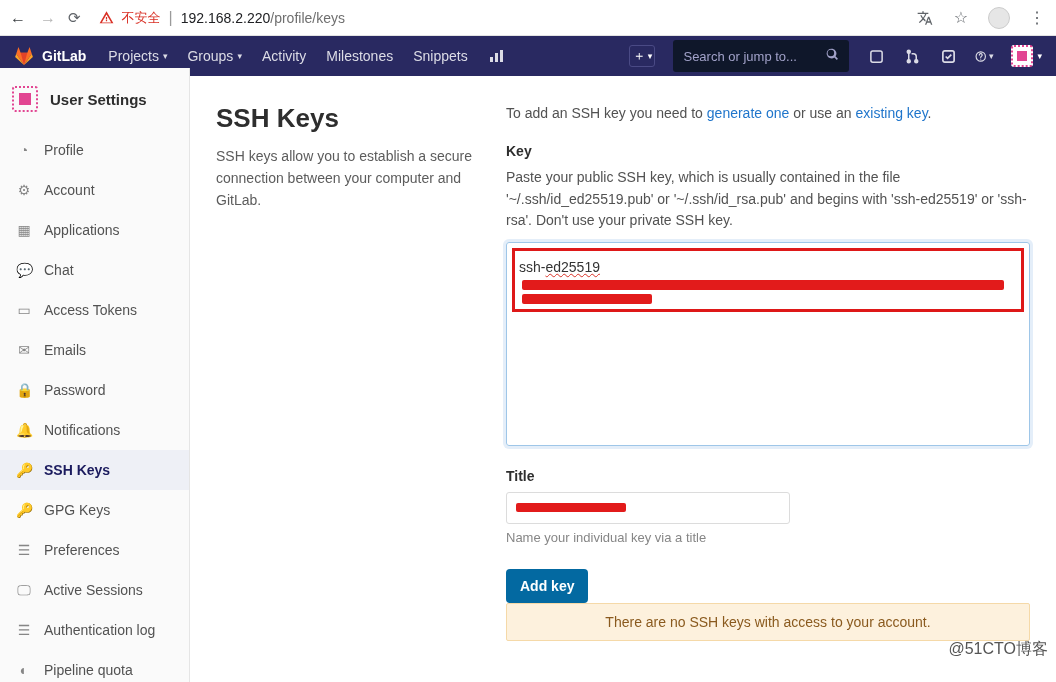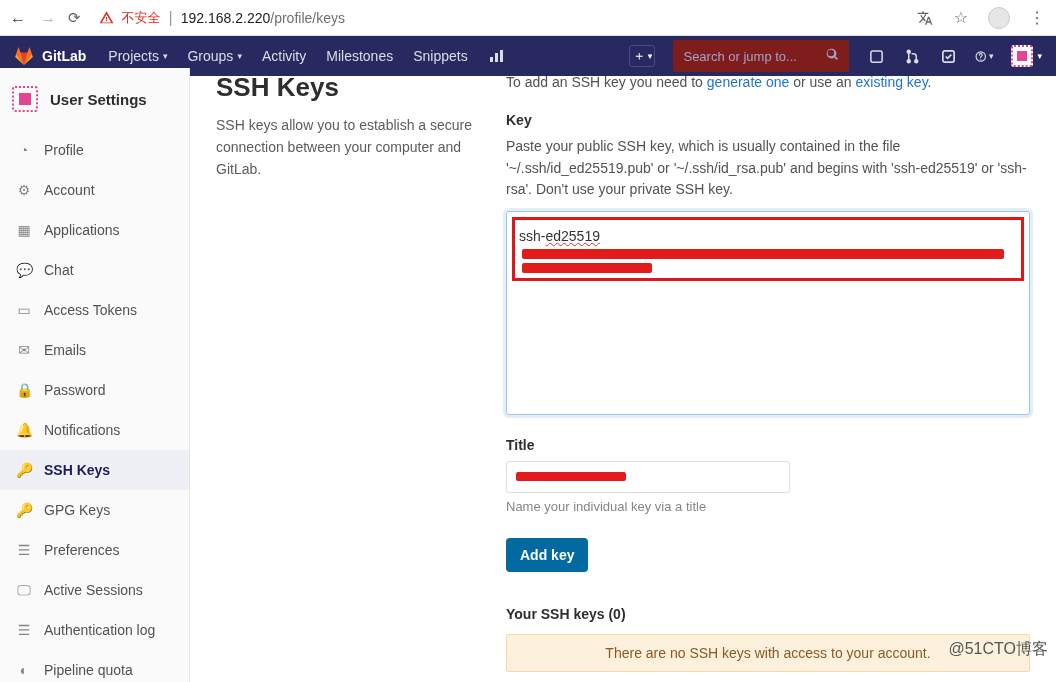--- a/index.html
+++ b/index.html
@@ -28,21 +28,21 @@
   
   .gl-nav { height: 40px; background: #292961; color: #fff; display: flex; align-items: center; padding: 0 14px; font-size: 14px; }
   .gl-logo { display:flex; align-items:center; gap:8px; font-weight:600; margin-right: 22px;}
   .gl-logo svg { display:block; }
   .gl-nav .gl-menu { display: flex; align-items: flex-start; gap: 20px; }
   .gl-nav .gl-menu > div { display:flex; align-items:center; gap:4px; cursor:pointer; color:#dcdce6; }
   .caret-down { font-size: 9px; }
   .gl-spacer { flex:1; }
   .gl-right { display:flex; align-items:center; gap:18px; }
   .plus-box { width:26px; height:22px; border:1px solid #4a4a85; border-radius:3px; display:flex; align-items:center; justify-content:center; gap:2px; font-size:13px; cursor:pointer;}
-  .gl-search { width:176px; height:28px; background:#7f1d1d; border-radius:3px; display:flex; align-items:center; padding:16px 10px; color:#a2a2c9; font-size:13px; gap:8px;}
+  .gl-search { width:176px; height:28px; background:#0f172a; border-radius:3px; display:flex; align-items:center; padding:16px 10px; color:#a2a2c9; font-size:13px; gap:8px;}
   .gl-search span.srch-icon { margin-left:auto; }
   .gl-ico { width:18px; height:18px; color:#dcdce6; cursor:pointer; display:flex; align-items:center; justify-content:center; font-size:15px;}
   .gl-avatar { width:22px; height:22px; border-radius:3px; background:#fff; border:2px dotted #e24592; display:flex; align-items:center; justify-content:center;}
   .gl-avatar-inner{ width:10px; height:10px; background:#e24592;}
   .gl-avatar-wrap{ display:flex; align-items:center; gap:4px; cursor:pointer;}
 
   
   .page { display:flex; height: calc(682px - 36px - 40px); align-items: center; }
   .sidebar { width: 190px; border-right:1px solid #e5e5e5; padding-top:0; background:#fafafa;}
   .sidebar-header { display:flex; align-items:center; gap:12px; padding:18px 14px 18px 12px; font-weight:600; color:#2e2e2e; font-size:15px;}
@@ -305,20 +305,19 @@
 
         <div class="label">Title</div>
         <div class="title-wrap">
           <input class="title-input" type="text" value="" style="">
           <div class="title-red"></div>
         </div>
         <div class="hint">Name your individual key via a title</div>
 
         <button class="add-btn">Add key</button>
 
-        <div class="your-keys-h">Your SSH keys (0)</div>
         <div class="empty-banner">There are no SSH keys with access to your account.</div>
       </div>
     </div>
   </div>
 </div>
 
 <div class="watermark">@51CTO博客</div>
 
 </body></html>

